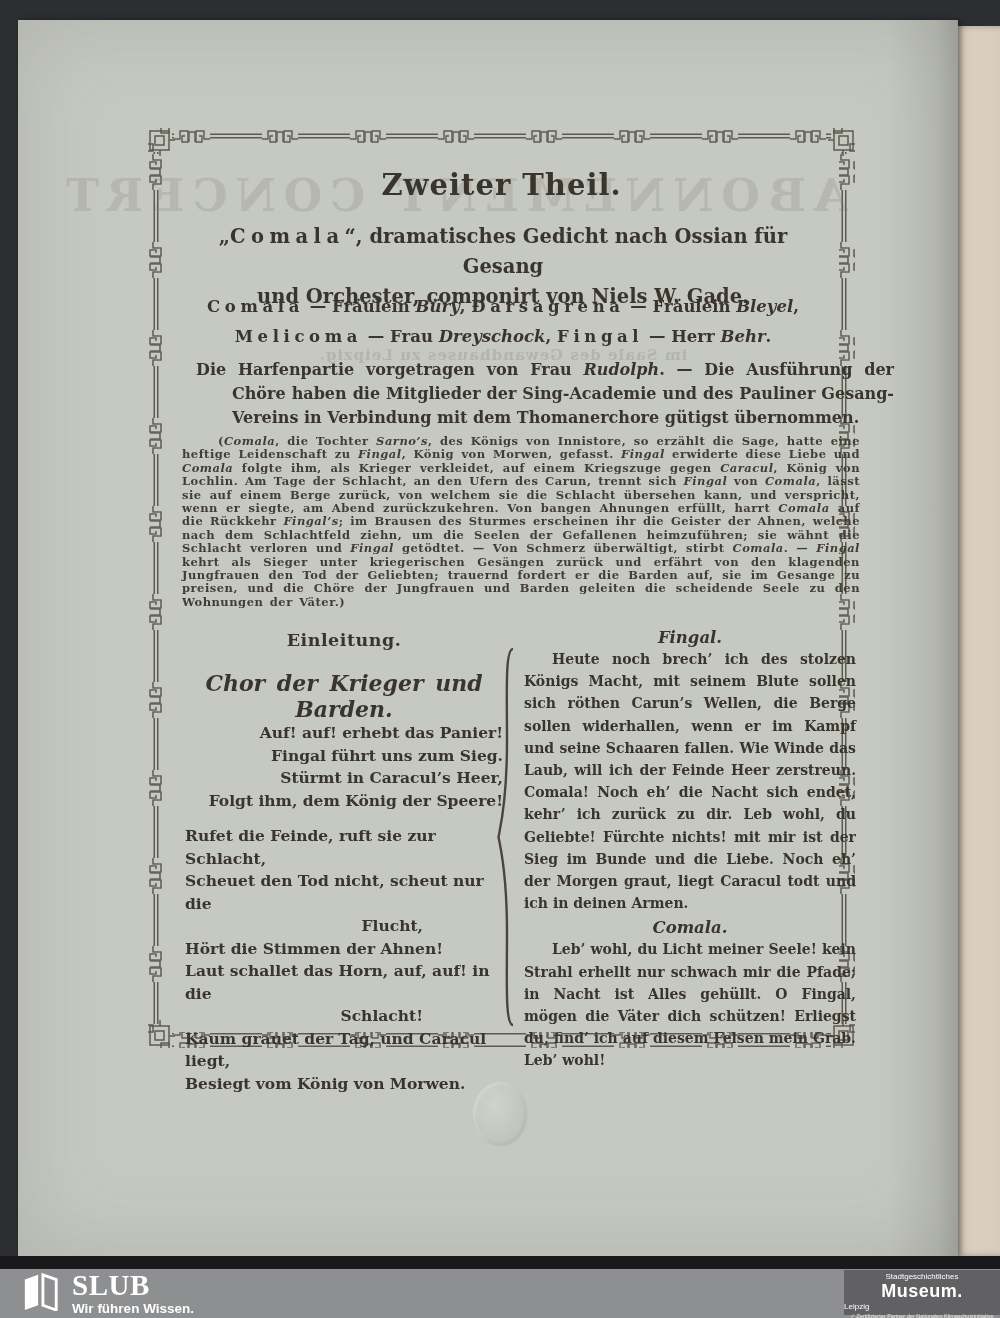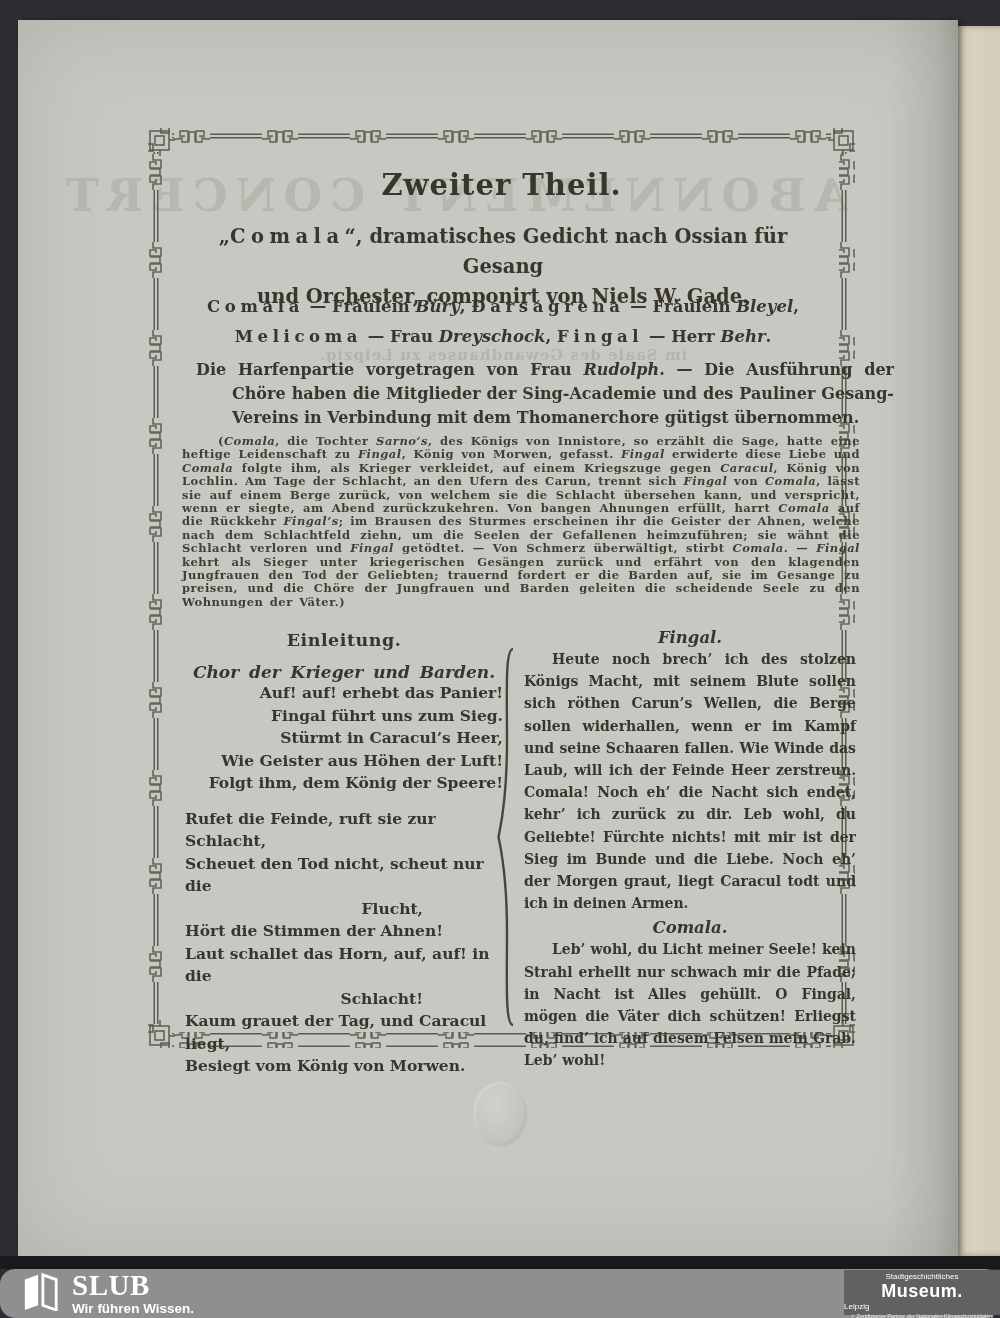--- a/index.html
+++ b/index.html
@@ -50,21 +50,21 @@
   }
   .synopsis{
     left:164px;top:415px;width:678px;
     font-size:11.5px;font-weight:bold;line-height:13.4px;
     letter-spacing:.5px;word-spacing:2px;
     text-align:justify;text-indent:36px;color:#433d33;
   }
   .col-left{left:167px;top:610px;width:318px;}
   .col-right{left:506px;top:608px;width:332px;}
   .h-einleitung{font-size:17.5px;font-weight:bold;letter-spacing:.5px;text-align:center;}
-  .h-chor{font-size:17px;font-weight:bold;font-style:italic;text-align:center;margin-top:12px;word-spacing:4px;}
+  .h-chor{font-size:22px;font-weight:bold;font-style:italic;text-align:center;margin-top:20px;word-spacing:4px;}
   .stanza{font-size:15.5px;font-weight:bold;line-height:22.5px;}
   .stanza1{text-align:right;}
   .stanza2{margin-top:13px;}
   .verse-line.r{text-align:right;padding-right:80px;}
   .h-part{font-size:16.5px;font-weight:bold;font-style:italic;text-align:center;}
   .speech{
     font-size:14px;font-weight:bold;line-height:22.2px;
     text-align:justify;text-indent:28px;margin-top:1px;
   }
   .h-comala{margin-top:4px;}
@@ -83,21 +83,21 @@
   
   .stamp{
     position:absolute;left:455px;top:1062px;width:54px;height:64px;border-radius:50%;
     background:radial-gradient(ellipse at 40% 35%,rgba(255,255,255,.35),rgba(0,0,0,.05) 70%);
     box-shadow:inset 2px 2px 3px rgba(255,255,255,.45), inset -2px -2px 3px rgba(0,0,0,.10), 1px 1px 2px rgba(0,0,0,.06);
     opacity:.5;
   }
   
   .footer-dark{position:absolute;left:0;top:1256px;width:1000px;height:13px;background:#19191b;}
   .footer-bar{position:absolute;left:0;top:1269px;width:1000px;height:49px;background:#8e8f90;
-    font-family:"Liberation Sans","DejaVu Sans",sans-serif;border-radius:15px;}
+    font-family:"Liberation Sans","DejaVu Sans",sans-serif;}
   .slub{position:absolute;left:22px;top:2px;display:flex;align-items:flex-start;}
   .slub-text{margin-left:12px;color:#fff;}
   .slub-name{font-size:29px;font-weight:bold;letter-spacing:.5px;line-height:28px;font-family:"Liberation Serif","DejaVu Serif",serif;}
   .slub-tag{font-size:13.5px;font-weight:bold;margin-top:2px;}
   .museum{
     position:absolute;right:0;top:1px;width:156px;height:45px;background:#616164;
     color:#fff;padding-top:2px;box-sizing:border-box;
   }
   .museum div{line-height:1.15;}
   .m1{font-size:8px;text-align:center;}
@@ -167,21 +167,20 @@
 
   <div class="abs synopsis"><span>(</span><span class="seg-i">Comala</span><span>, die Tochter </span><span class="seg-i">Sarno’s</span><span>, des Königs von Innistore, so erzählt die Sage, hatte eine heftige Leidenschaft zu </span><span class="seg-i">Fingal</span><span>, König von Morwen, gefasst. </span><span class="seg-i">Fingal</span><span> erwiderte diese Liebe und </span><span class="seg-i">Comala</span><span> folgte ihm, als Krieger verkleidet, auf einem Kriegszuge gegen </span><span class="seg-i">Caracul</span><span>, König von Lochlin. Am Tage der Schlacht, an den Ufern des Carun, trennt sich </span><span class="seg-i">Fingal</span><span> von </span><span class="seg-i">Comala</span><span>, lässt sie auf einem Berge zurück, von welchem sie die Schlacht übersehen kann, und verspricht, wenn er siegte, am Abend zurückzukehren. Von bangen Ahnungen erfüllt, harrt </span><span class="seg-i">Comala</span><span> auf die Rückkehr </span><span class="seg-i">Fingal’s</span><span>; im Brausen des Sturmes erscheinen ihr die Geister der Ahnen, welche nach dem Schlachtfeld ziehn, um die Seelen der Gefallenen heimzuführen; sie wähnt die Schlacht verloren und </span><span class="seg-i">Fingal</span><span> getödtet. — Von Schmerz überwältigt, stirbt </span><span class="seg-i">Comala</span><span>. — </span><span class="seg-i">Fingal</span><span> kehrt als Sieger unter kriegerischen Gesängen zurück und erfährt von den klagenden Jungfrauen den Tod der Geliebten; trauernd fordert er die Barden auf, sie im Gesange zu preisen, und die Chöre der Jungfrauen und Barden geleiten die scheidende Seele zu den Wohnungen der Väter.)</span></div>
 
   <div class="abs ink col-left">
     <div class="h-einleitung">Einleitung.</div>
     <div class="h-chor">Chor der Krieger und Barden.</div>
     <div class="stanza stanza1">
         <div class="verse-line">Auf! auf! erhebt das Panier!</div>
         <div class="verse-line">Fingal führt uns zum Sieg.</div>
         <div class="verse-line">Stürmt in Caracul’s Heer,</div>
-        <div class="verse-line">Wie Geister aus Höhen der Luft!</div>
         <div class="verse-line">Folgt ihm, dem König der Speere!</div>
       </div>
     <div class="stanza stanza2">
         <div class="verse-line">Rufet die Feinde, ruft sie zur Schlacht,</div>
         <div class="verse-line">Scheuet den Tod nicht, scheut nur die</div>
         <div class="verse-line r">Flucht,</div>
         <div class="verse-line">Hört die Stimmen der Ahnen!</div>
         <div class="verse-line">Laut schallet das Horn, auf, auf! in die</div>
         <div class="verse-line r">Schlacht!</div>
         <div class="verse-line">Kaum grauet der Tag, und Caracul liegt,</div>

